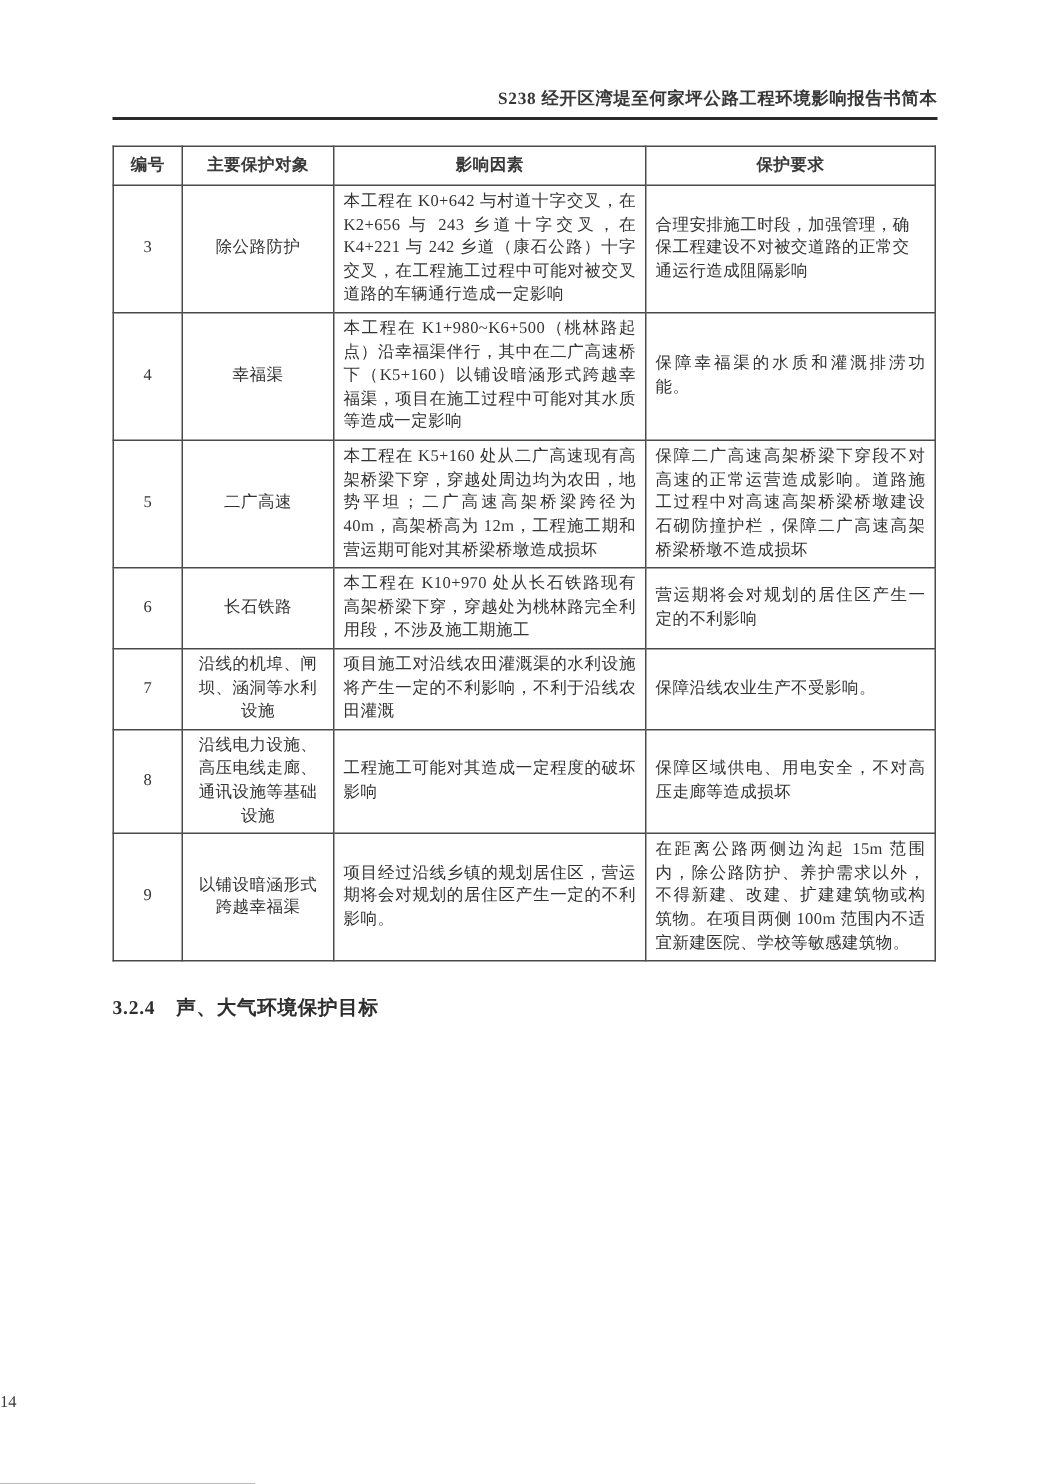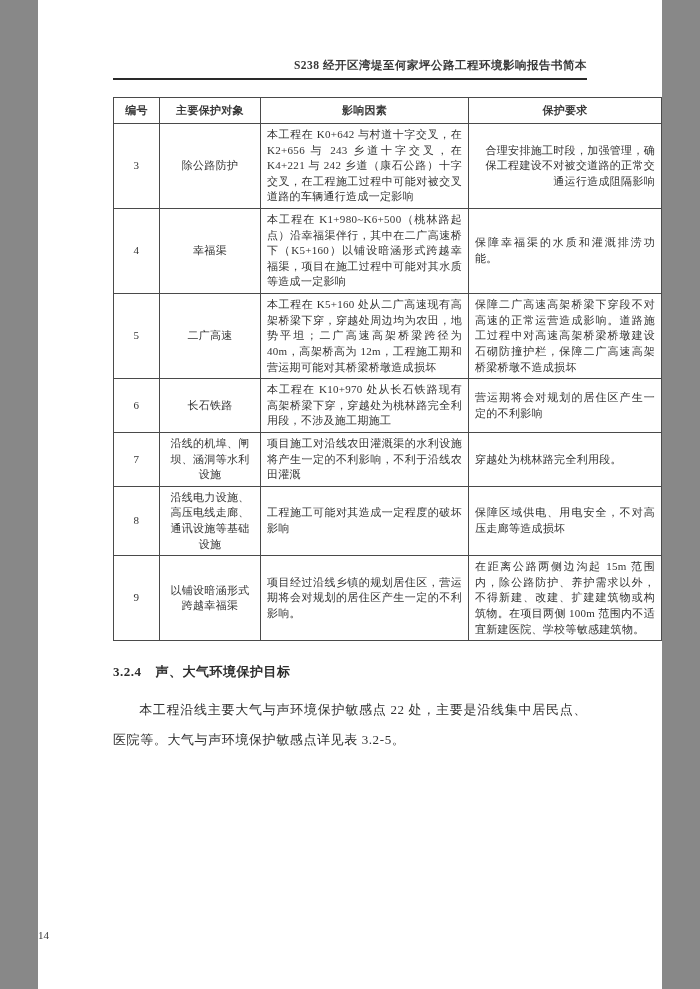--- a/index.html
+++ b/index.html
@@ -1,19 +1,19 @@
 <!DOCTYPE html>
 <html lang="zh"><head>
 <meta charset="utf-8">
 <style>
   * { margin: 0; padding: 0; box-sizing: border-box; }
   html, body { background: #888; }
   .page {
     position: relative;
-    width: 624px;
+    width: 700px;
     height: 989px;
     margin: 0 auto;
     background: #ffffff;
     font-family: "Liberation Serif", "DejaVu Serif", serif;
     color: #2e2e2e;
     overflow: hidden;
   }
   .content {
     position: absolute;
     left: 75px;
@@ -52,21 +52,21 @@
     color: #3a3a3a;
   }
   col.c-id     { width: 46px;  }
   col.c-object { width: 101px; }
   col.c-impact { width: 208px; }
   col.c-req    { width: 193px; }
   td.cell-id     { text-align: center; }
   td.cell-object { text-align: center; }
   td.cell-impact { text-align: justify; text-justify: inter-ideograph; }
   td.cell-req    { text-align: justify; text-justify: inter-ideograph; }
-  td.cell-req.center { text-align: right; }
+  td.cell-req.center { text-align: left; }
   .section-heading {
     margin-top: 22px;
     font-size: 13px;
     font-weight: bold;
     color: #2e2e2e;
     letter-spacing: 0.5px;
   }
   .section-heading .sec-no { margin-right: 14px; margin-top: 20px; }
   .body-paragraph {
     margin-top: 14px;
@@ -133,41 +133,38 @@
         <tr>
           <td class="cell-id">6</td>
           <td class="cell-object">长石铁路</td>
           <td class="cell-impact">本工程在 K10+970 处从长石铁路现有高架桥梁下穿，穿越处为桃林路完全利用段，不涉及施工期施工</td>
           <td class="cell-req">营运期将会对规划的居住区产生一定的不利影响</td>
         </tr>
         <tr>
           <td class="cell-id">7</td>
           <td class="cell-object">沿线的机埠、闸坝、涵洞等水利设施</td>
           <td class="cell-impact">项目施工对沿线农田灌溉渠的水利设施将产生一定的不利影响，不利于沿线农田灌溉</td>
-          <td class="cell-req">穿越处为桃林路完全利用段。</td>
+          <td class="cell-req">保障沿线农业生产不受影响。</td>
         </tr>
         <tr>
           <td class="cell-id">8</td>
           <td class="cell-object">沿线电力设施、高压电线走廊、通讯设施等基础设施</td>
           <td class="cell-impact">工程施工可能对其造成一定程度的破坏影响</td>
           <td class="cell-req">保障区域供电、用电安全，不对高压走廊等造成损坏</td>
         </tr>
         <tr>
           <td class="cell-id">9</td>
           <td class="cell-object">以铺设暗涵形式跨越幸福渠</td>
           <td class="cell-impact">项目经过沿线乡镇的规划居住区，营运期将会对规划的居住区产生一定的不利影响。</td>
           <td class="cell-req">在距离公路两侧边沟起 15m 范围内，除公路防护、养护需求以外，不得新建、改建、扩建建筑物或构筑物。在项目两侧 100m 范围内不适宜新建医院、学校等敏感建筑物。</td>
         </tr>
       </tbody>
     </table>
 
     <div class="section-heading">
       <span class="sec-no">3.2.4</span><span>声、大气环境保护目标</span>
     </div>
 
-    <div class="body-paragraph">
-      <span class="indent"></span><span>本工程沿线主要大气与声环境保护敏感点 22 处，主要是沿线集中居民点、医院等。大气与声环境保护敏感点详见表 3.2-5。</span>
-    </div>
 
   </div>
 
   <div class="page-footer">14</div>
 </div>
 
 </body></html>

